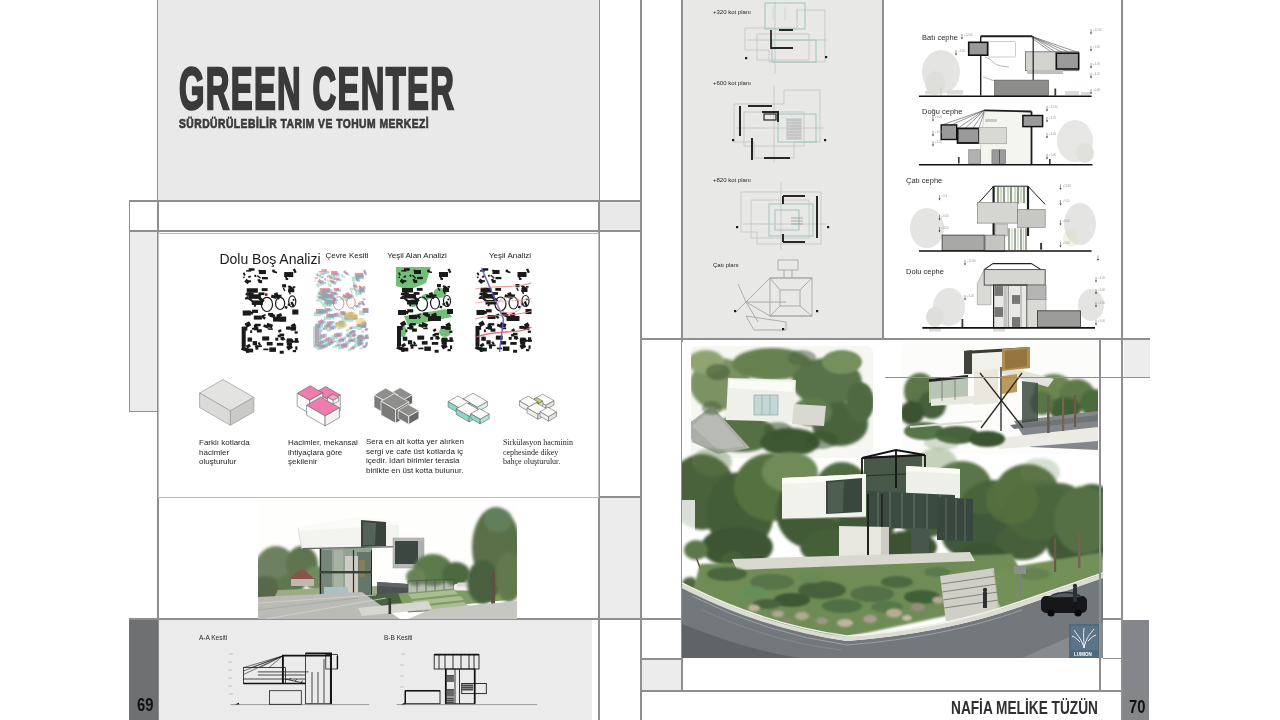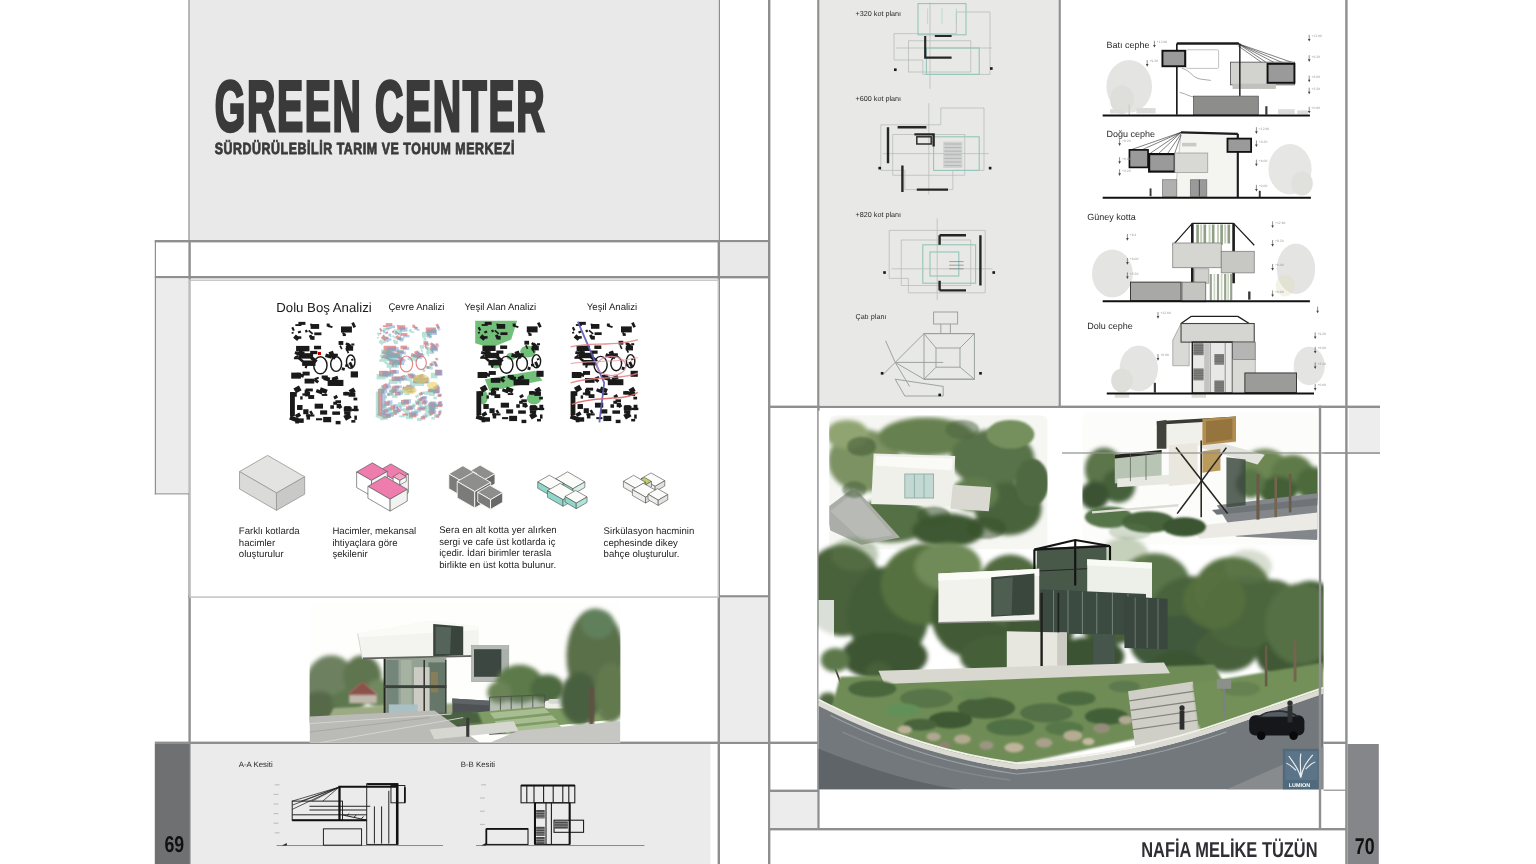--- a/index.html
+++ b/index.html
@@ -44,22 +44,22 @@
 <div class="abs" style="left:642px;top:660px;width:39px;height:30px;background:#ececec;"></div>
 
 <div class="abs" style="left:159px;top:620px;width:433px;height:100px;background:#ebebeb;"></div>
 
 <div class="abs" style="left:179px;top:59px;transform:scaleX(0.545);transform-origin:0 0;font-weight:bold;font-size:60px;line-height:60px;letter-spacing:2.5px;color:#3a3a3a;-webkit-text-stroke:2.6px #3a3a3a;white-space:nowrap;">GREEN CENTER</div>
 
 <div class="abs" style="left:179px;top:116px;transform:scaleX(0.765);transform-origin:0 0;font-weight:bold;font-size:13.5px;letter-spacing:0.6px;color:#3a3a3a;-webkit-text-stroke:0.7px #3a3a3a;white-space:nowrap;">SÜRDÜRÜLEBİLİR TARIM VE TOHUM MERKEZİ</div>
 
 <div class="abs" style="left:158px;top:233px;width:439px;height:263px;background:#ffffff;border:1px solid #bcbcbc;"></div>
 
-<div class="abs" style="left:210px;top:251px;width:120px;text-align:center;font-size:11px;color:#1a1a1a;">Dolu Boş Analizi</div>
-<div class="abs" style="left:287px;top:251px;width:120px;text-align:center;font-size:8px;color:#1a1a1a;">Çevre Analizi</div>
+<div class="abs" style="left:210px;top:251px;width:120px;text-align:center;font-size:14px;color:#1a1a1a;">Dolu Boş Analizi</div>
+<div class="abs" style="left:287px;top:251px;width:120px;text-align:center;font-size:8px;color:#1a1a1a;">Çevre Kesiti</div>
 <div class="abs" style="left:367px;top:251px;width:100px;text-align:center;font-size:8px;color:#1a1a1a;">Yeşil Alan Analizi</div>
 <div class="abs" style="left:450px;top:251px;width:120px;text-align:center;font-size:8px;color:#1a1a1a;">Yeşil Analizi</div>
 
 <svg class="abs" style="left:239px;top:267px;" width="62" height="87" viewBox="0 0 60 86">
 <defs>
       <g id="cityp">
         <rect x="17.8" y="7.8" width="4.4" height="1.4" transform="rotate(40 17.8 7.8)"></rect>
         <rect x="5.2" y="30.3" width="5.6" height="1.7" transform="rotate(0 5.2 30.3)"></rect>
         <rect x="23.9" y="3.6" width="1.9" height="2.2" transform="rotate(40 23.9 3.6)"></rect>
         <rect x="6.8" y="11.6" width="4.3" height="3.5" transform="rotate(40 6.8 11.6)"></rect>
@@ -296,23 +296,23 @@
     <polygon points="36.0,16.9 27.5,21.9 27.5,26.9 36.0,22.0" fill="#e2e2e0" stroke="#4a4a4a" stroke-width="0.5" stroke-linejoin="round"></polygon>
 <polygon points="34.1,17.7 45.1,24.0 36.0,29.3 25.0,23.0" fill="#fcfcfa" stroke="#4a4a4a" stroke-width="0.5" stroke-linejoin="round"></polygon>
     <polygon points="25.0,23.0 36.0,29.3 36.0,34.2 25.0,27.9" fill="#efefed" stroke="#4a4a4a" stroke-width="0.5" stroke-linejoin="round"></polygon>
     <polygon points="45.1,24.0 36.0,29.3 36.0,34.2 45.1,29.0" fill="#e2e2e0" stroke="#4a4a4a" stroke-width="0.5" stroke-linejoin="round"></polygon>
 <polygon points="46.0,22.2 54.5,27.1 46.5,31.8 38.0,26.8" fill="#fcfcfa" stroke="#4a4a4a" stroke-width="0.5" stroke-linejoin="round"></polygon>
     <polygon points="38.0,26.8 46.5,31.8 46.5,36.2 38.0,31.2" fill="#efefed" stroke="#4a4a4a" stroke-width="0.5" stroke-linejoin="round"></polygon>
     <polygon points="54.5,27.1 46.5,31.8 46.5,36.2 54.5,31.5" fill="#e2e2e0" stroke="#4a4a4a" stroke-width="0.5" stroke-linejoin="round"></polygon>
 </svg>
 
 <div class="abs" style="left:199px;top:438px;font-size:8px;line-height:9.5px;color:#1f1f1f;">Farklı kotlarda<br>hacimler<br>oluşturulur</div>
-<div class="abs" style="left:277px;top:438px;font-size:8px;line-height:9.5px;color:#1f1f1f;">Hacimler, mekansal<br>ihtiyaçlara göre<br>şekilenir</div>
+<div class="abs" style="left:288px;top:438px;font-size:8px;line-height:9.5px;color:#1f1f1f;">Hacimler, mekansal<br>ihtiyaçlara göre<br>şekilenir</div>
 <div class="abs" style="left:366px;top:437px;font-size:8px;line-height:9.5px;color:#1f1f1f;">Sera en alt kotta yer alırken<br>sergi ve cafe üst kotlarda iç<br>içedir. İdari birimler terasla<br>birlikte en üst kotta bulunur.</div>
-<div class="abs" style="left:503px;top:438px;font-size:8px;line-height:9.5px;color:#1f1f1f;">Sirkülasyon hacminin<br>cephesinde dikey<br>bahçe oluşturulur.</div>
+<div class="abs" style="left:503px;top:438px;font-size:8px;line-height:9.5px;color:#1f1f1f;font-family:Liberation Serif, serif;">Sirkülasyon hacminin<br>cephesinde dikey<br>bahçe oluşturulur.</div>
 
 <svg class="abs" style="left:258px;top:502px;" width="259" height="117" viewBox="0 0 259 117">
 <defs>
 <filter id="bl1" x="-20%" y="-20%" width="140%" height="140%">
         <feGaussianBlur stdDeviation="1.6"></feGaussianBlur>
       </filter>
 <filter id="bl2" x="-20%" y="-20%" width="140%" height="140%">
         <feGaussianBlur stdDeviation="0.7"></feGaussianBlur>
       </filter>
 </defs>
@@ -569,21 +569,21 @@
 </g>
 <g fill="#1a1a1a">
       <rect x="6" y="54" width="2.2" height="2.2"></rect>
       <rect x="88" y="54" width="2.2" height="2.2"></rect>
       <rect x="54" y="72" width="2.2" height="2.2"></rect>
     </g>
 </svg>
 
 <div class="abs" style="left:906px;top:33px;font-size:7.5px;color:#2a2a2a;padding-left:16px;">Batı cephe</div>
 <div class="abs" style="left:906px;top:107px;font-size:7.5px;color:#2a2a2a;margin-left:16px;">Doğu cephe</div>
-<div class="abs" style="left:906px;top:176px;font-size:7.5px;color:#2a2a2a;">Güney kotta</div>
+<div class="abs" style="left:906px;top:176px;font-size:7.5px;color:#2a2a2a;">Çatı cephe</div>
 <div class="abs" style="left:906px;top:267px;font-size:7.5px;color:#2a2a2a;">Dolu cephe</div>
 
 <svg class="abs" style="left:905px;top:25px;" width="200" height="75" viewBox="0 0 200 75">
 <defs>
       <g id="arr">
         <line x1="0" y1="0" x2="0" y2="4.2" stroke="#444" stroke-width="0.5"></line>
         <polygon points="-1.1,3.4 1.1,3.4 0,5.6" fill="#444"></polygon>
       </g>
     </defs>
 <ellipse cx="36" cy="47" rx="19" ry="22" fill="#e4e4e2"></ellipse>

